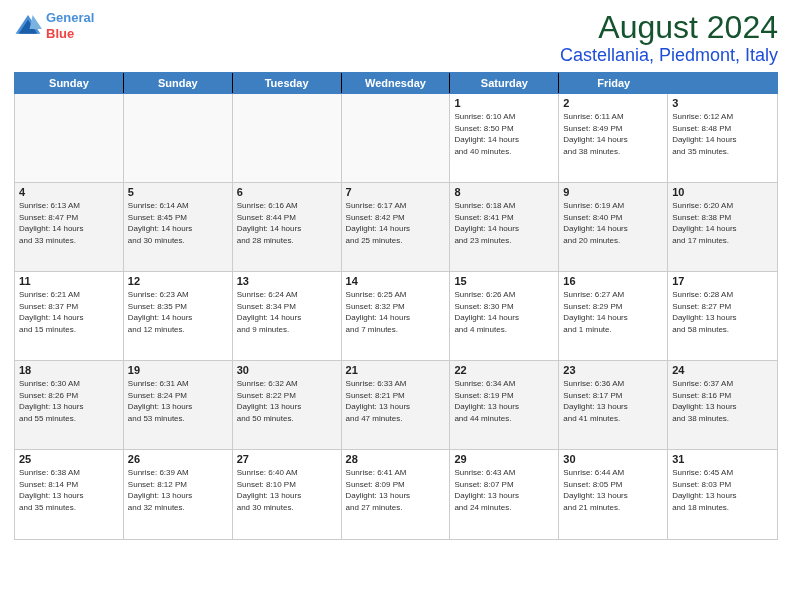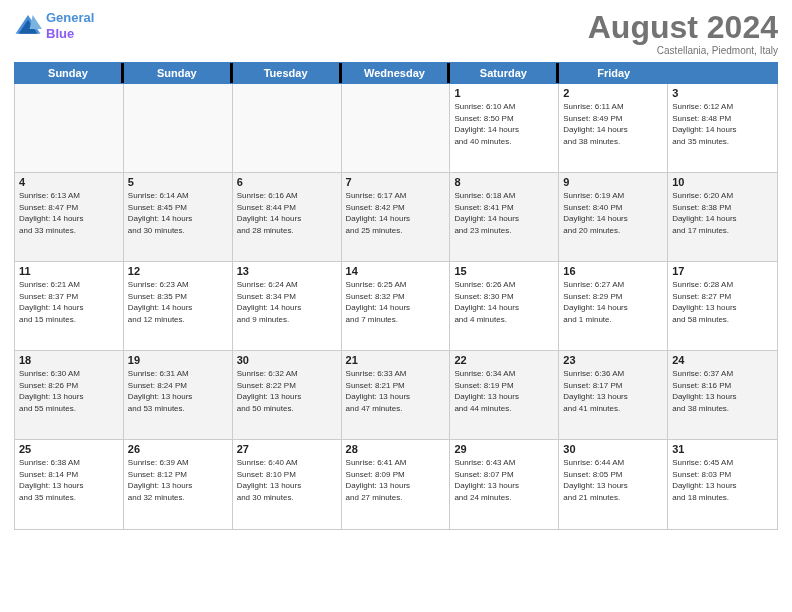--- a/index.html
+++ b/index.html
@@ -39,46 +39,46 @@
     }
     .logo-icon {
       width: 28px;
       height: 28px;
     }
     .title-block {
       text-align: right;
     }
     .month-year {
       font-size: 32px;
-      font-weight: bold;
-      color: #737373;
+      font-weight: normal;
+      color: #14532d;
       line-height: 1.1;
     }
     .location {
-      font-size: 10px;
-      color: #737373;
+      font-size: 18px;
+      color: #1d4ed8;
     }
     .calendar {
       flex: 1;
       display: flex;
       flex-direction: column;
     }
     .cal-header {
       display: grid;
       grid-template-columns: repeat(7, 1fr);
       background: #3d7fc1;
       border: 1px solid #3d7fc1;
     }
     .cal-header-cell {
       color: #fff;
       font-size: 11px;
       font-weight: bold;
       text-align: center;
       padding: 4px 2px;
-      border-right: 3px solid #000000;
+      border-right: 1px solid #000000;
     }
     .cal-header-cell:last-child { border-right: none; }
     .cal-body {
       display: grid;
       grid-template-rows: repeat(5, 1fr);
       flex: 1;
       border-left: 1px solid #ccc;
       border-right: 1px solid #ccc;
       border-bottom: 1px solid #ccc;
     }
@@ -119,21 +119,21 @@
 <div class="page">
   <div class="header">
     <div class="logo">
       <svg class="logo-icon" viewBox="0 0 36 36">
         <polygon points="18,4 34,28 2,28" fill="#4a90d9"></polygon>
         <polygon points="18,10 30,28 6,28" fill="#1a5fa8"></polygon>
         <polygon points="24,4 36,22 20,22" fill="#7ab3e0"></polygon>
       </svg>
       <div class="logo-text">
         <div><span>General</span></div>
-        <div><span style="color:#8b5cf6">Blue</span></div>
+        <div><span style="color:#ef4444">Blue</span></div>
       </div>
     </div>
     <div class="title-block">
       <div class="month-year">August 2024</div>
       <div class="location">Castellania, Piedmont, Italy</div>
     </div>
   </div>
 
   <div class="calendar">
     <div class="cal-header">

